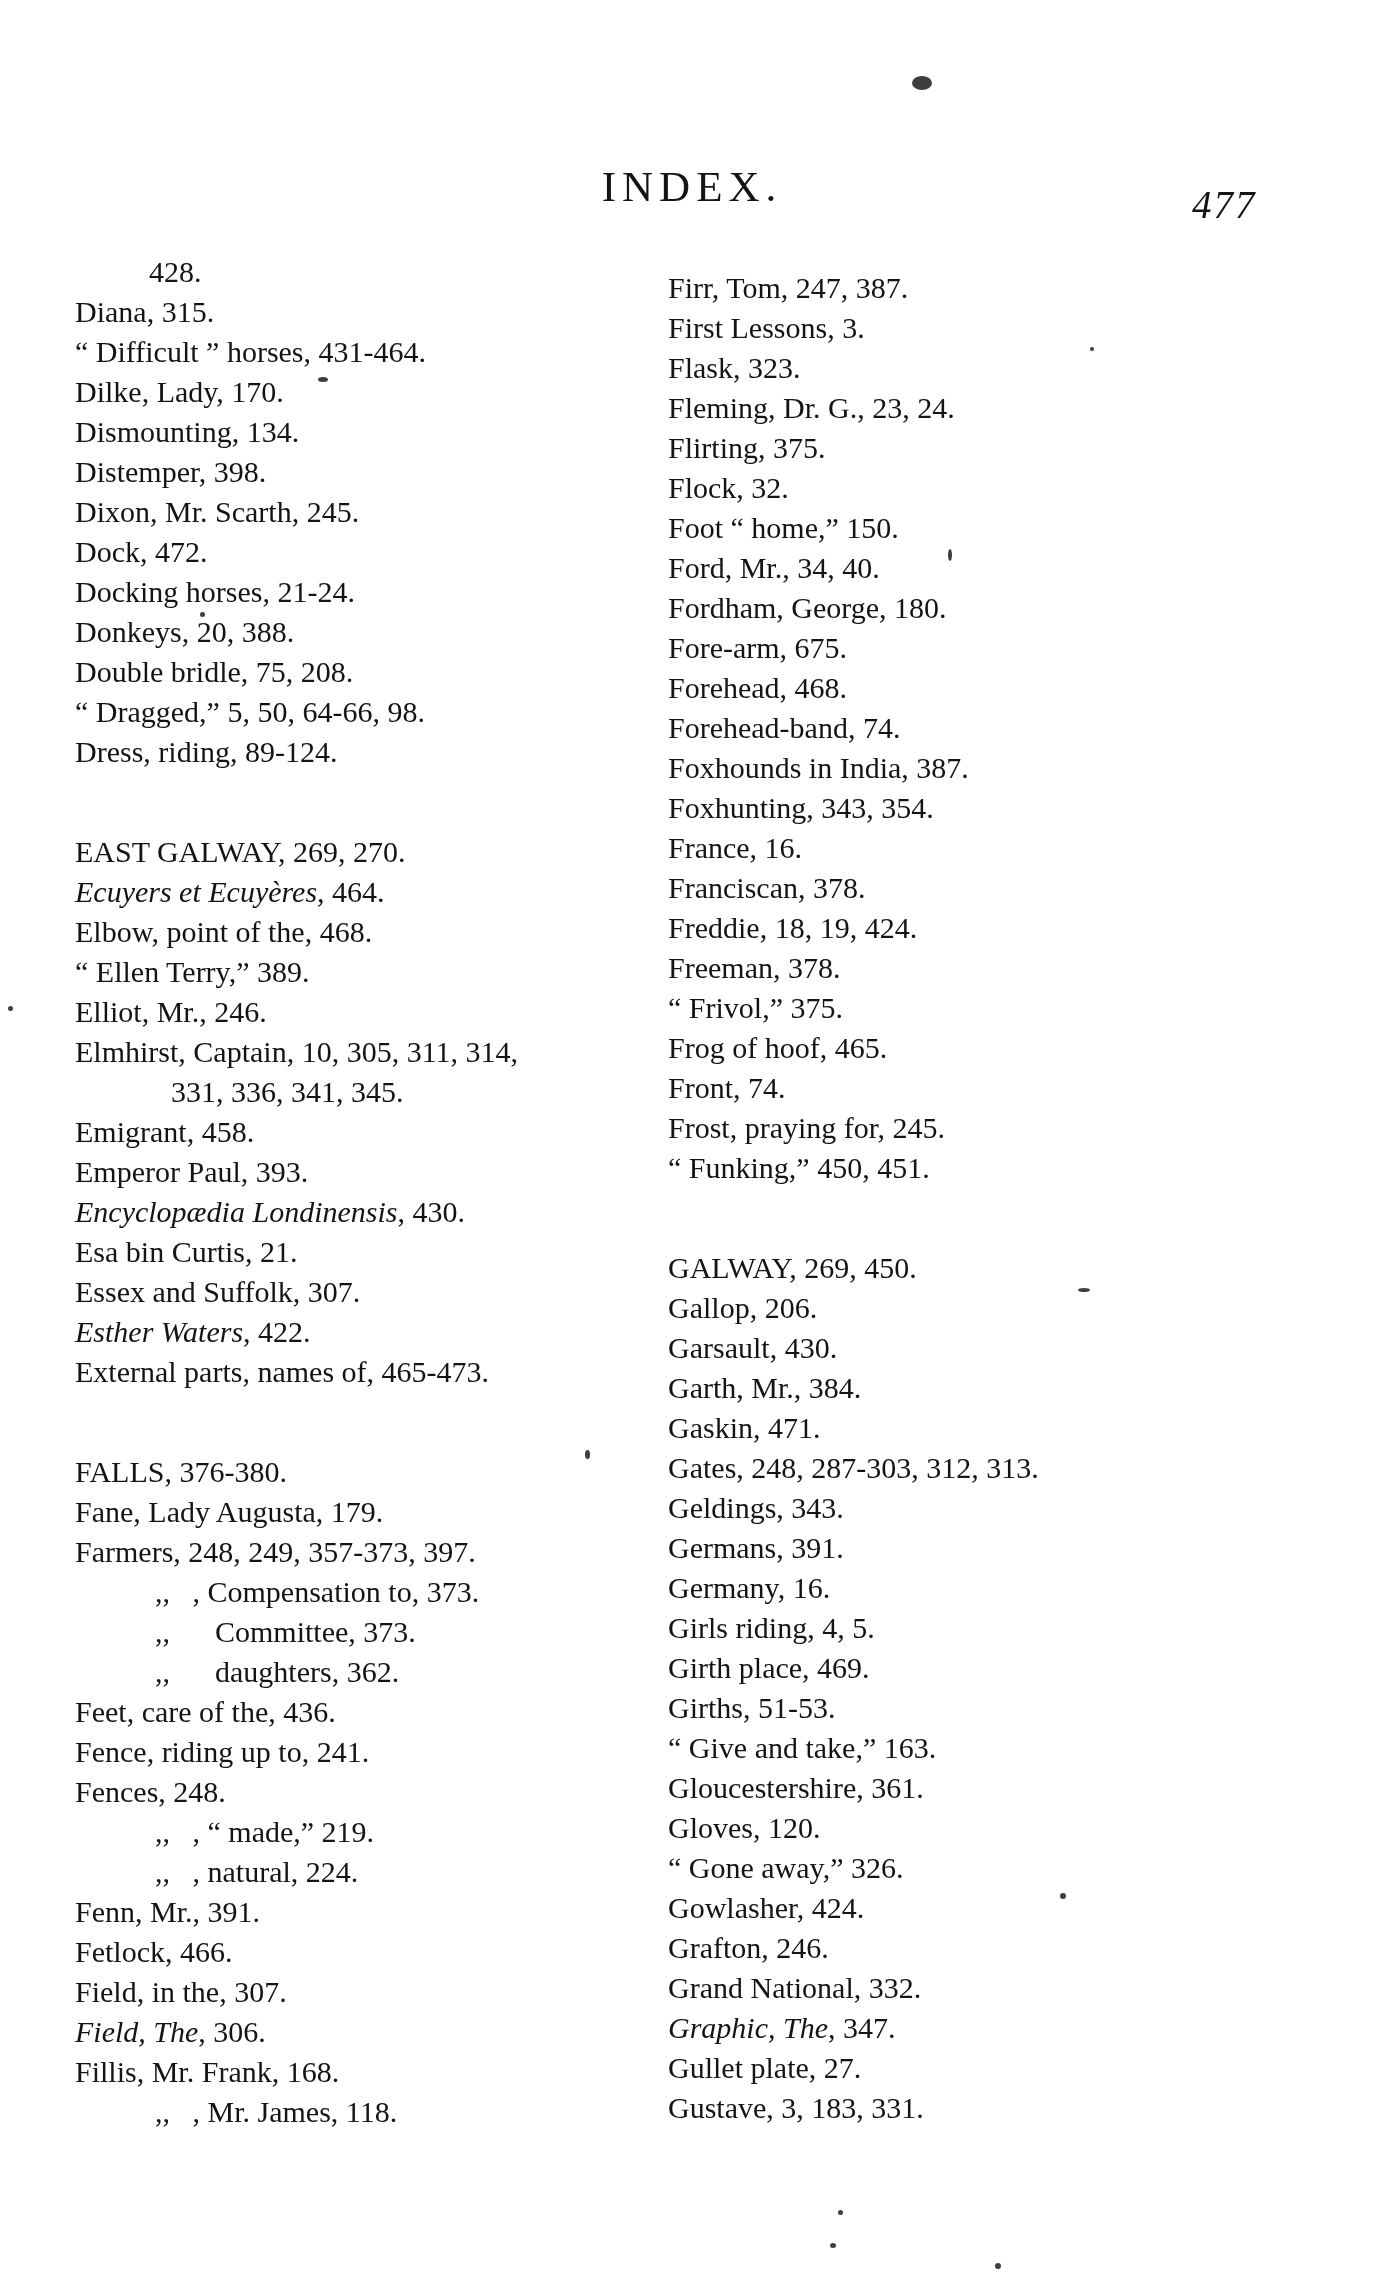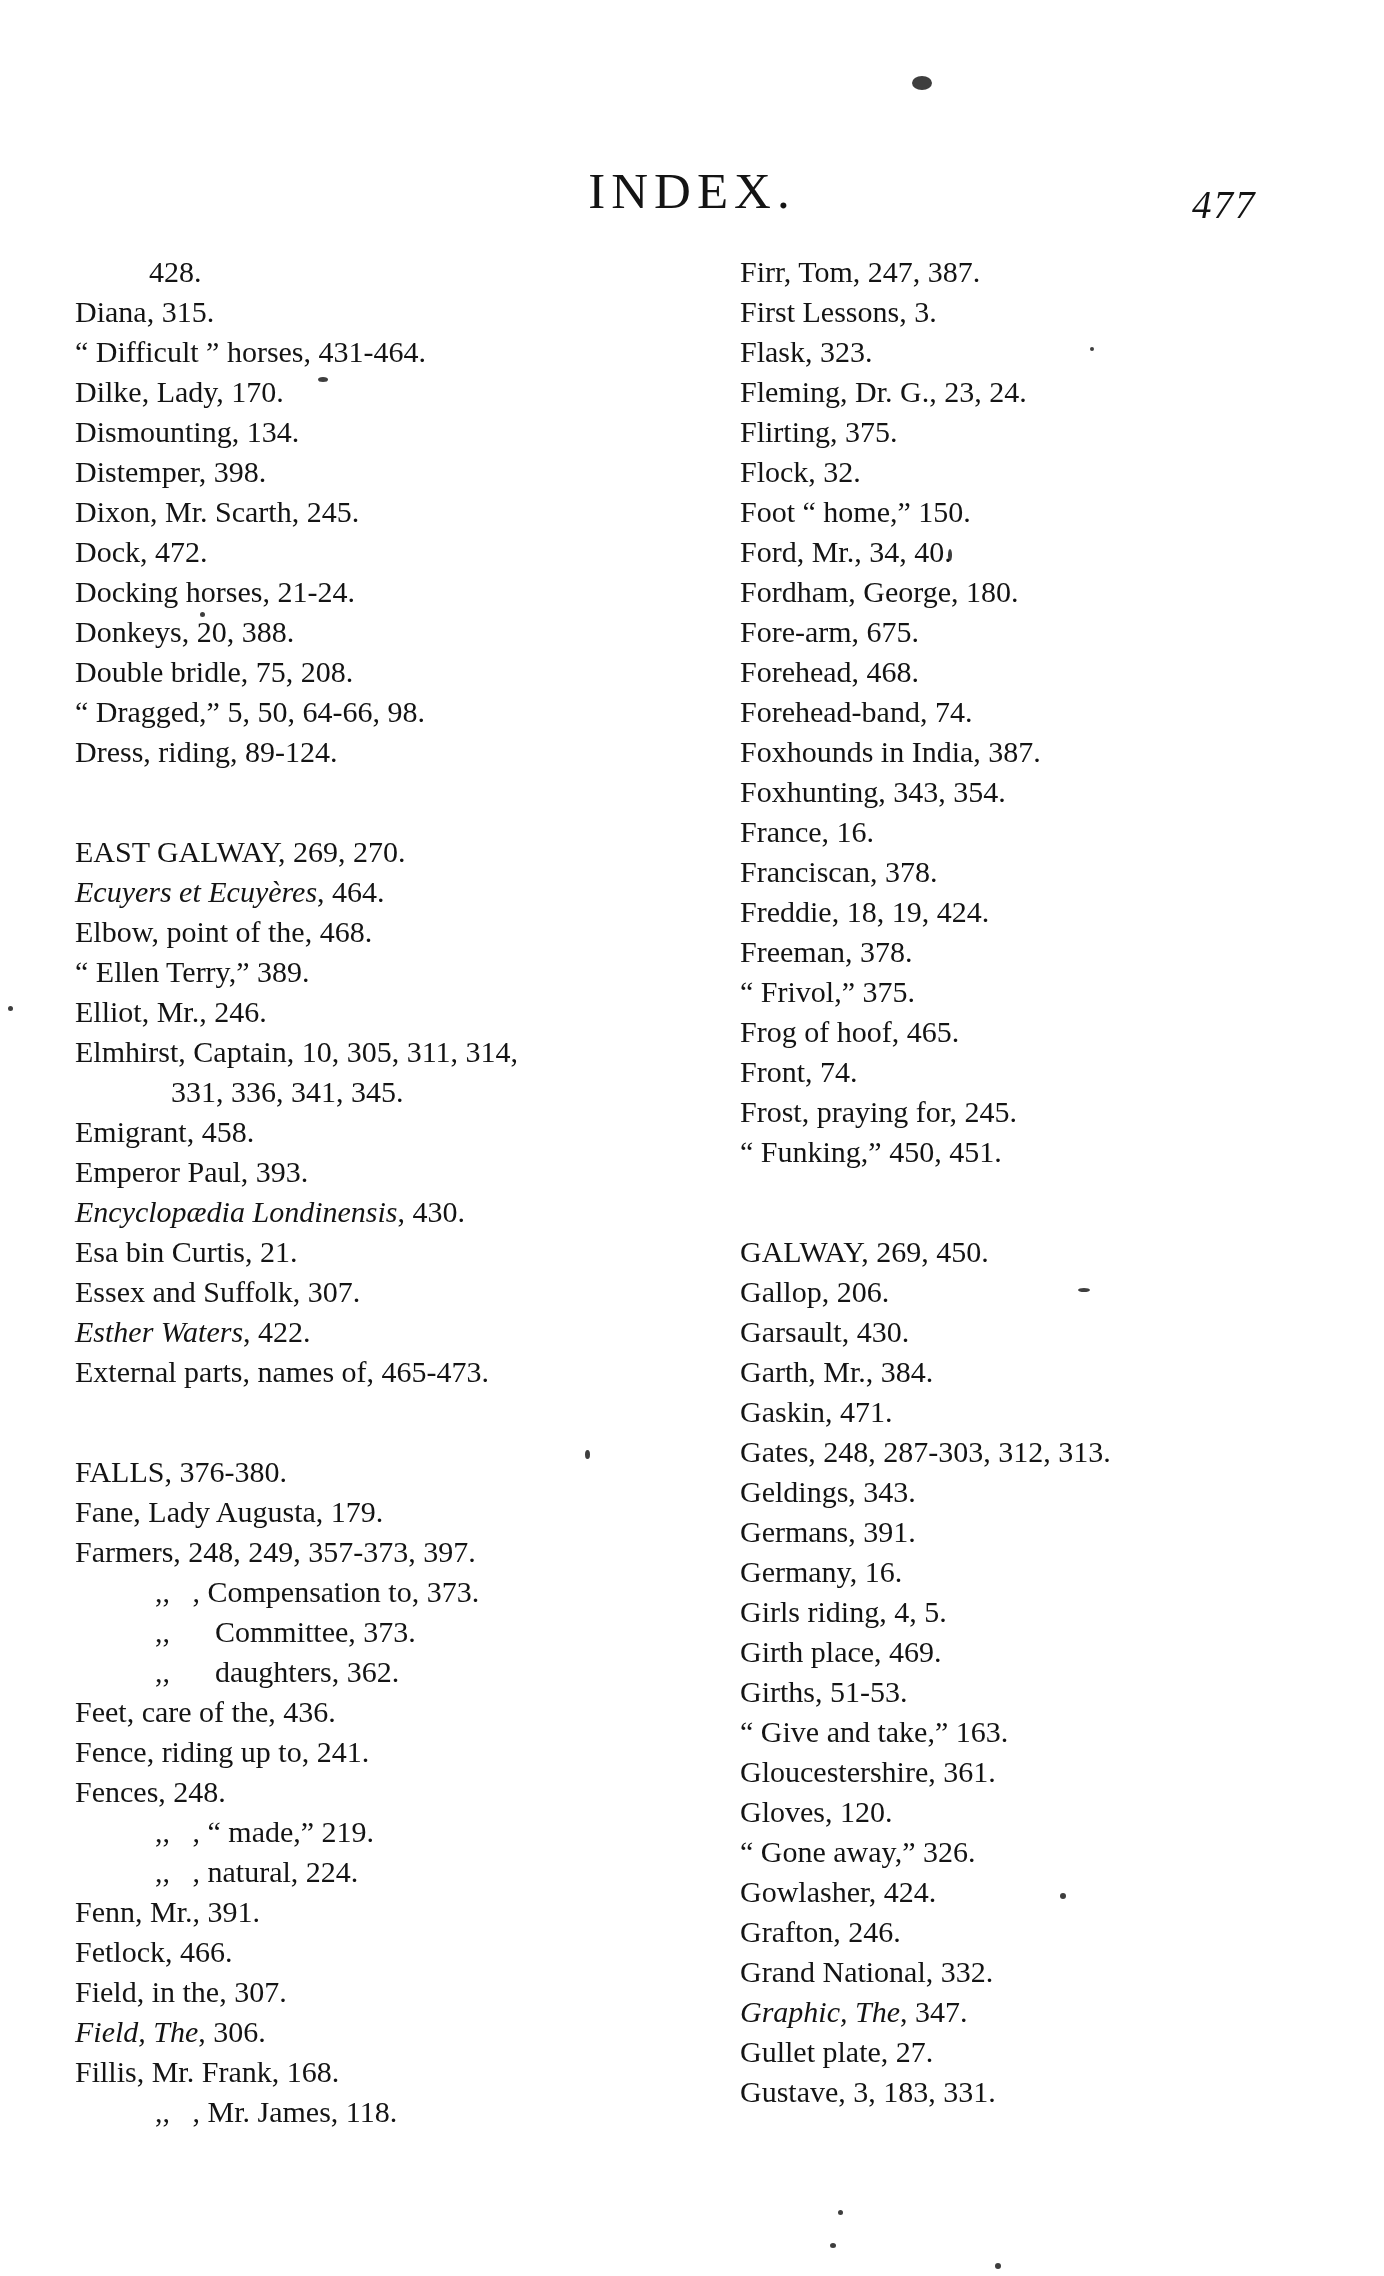--- a/index.html
+++ b/index.html
@@ -9,38 +9,38 @@
     margin:0 auto;
     background:#ffffff;
     color:#141414;
     font-family:"Liberation Serif","DejaVu Serif",serif;
     overflow:hidden;
   }
   .page-title{
     position:absolute;
     top:162px;left:50%;
     transform:translateX(-50%);
-    font-size:51px;
+    font-size:43px;
     letter-spacing:6px;
     white-space:nowrap;
   }
   .folio{
     position:absolute;
     top:170px;left:1192px;
     font-size:39px;
     font-style:italic;
     letter-spacing:2px;
     margin-top:12px;
   }
   .col{
     position:absolute;
     top:252px;
   }
   .col.left{left:75px;width:605px;}
-  .col.right{left:740px;width:575px;}
+  .col.right{left:668px;width:575px;margin-top:16px;}
   .line{
     font-size:30px;
     line-height:40px;
     white-space:pre-wrap;
   }
   .line.gap{margin-top:60px;}
   .line.cont{padding-left:74px;}
   .line.cont2{padding-left:96px;}
   .line.sub{padding-left:80px;}
   .it{font-style:italic;}

